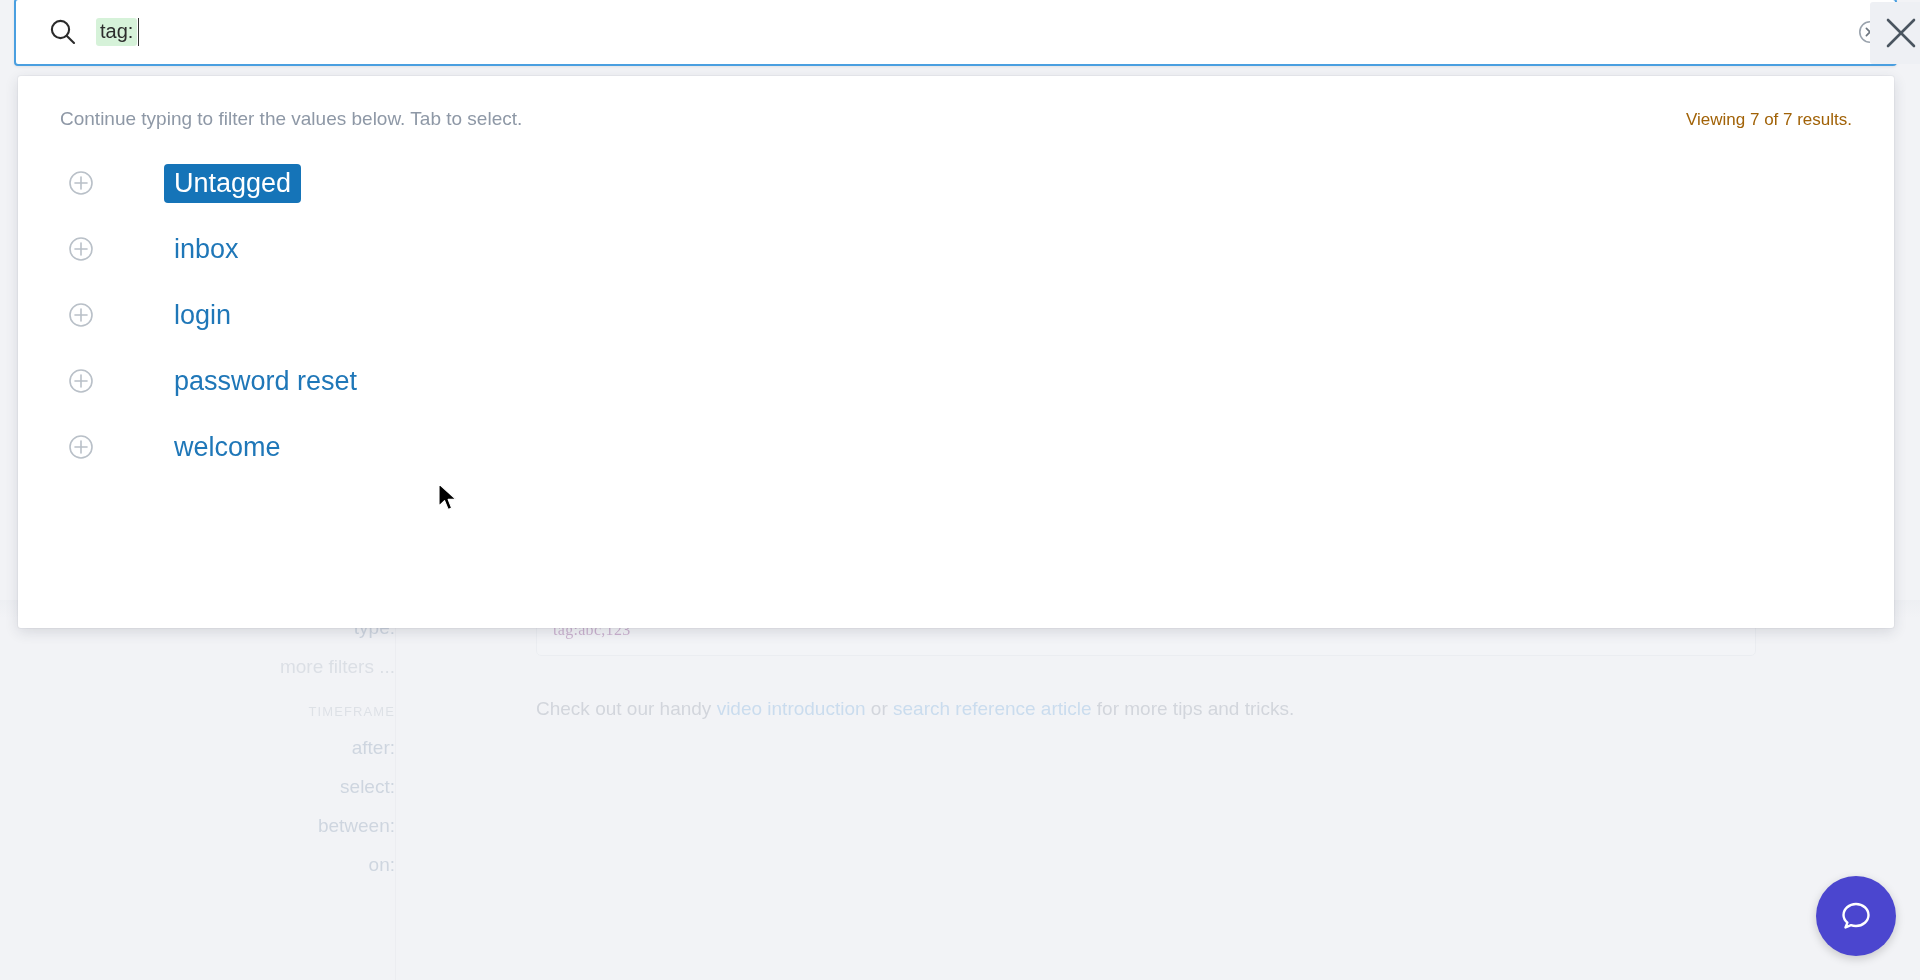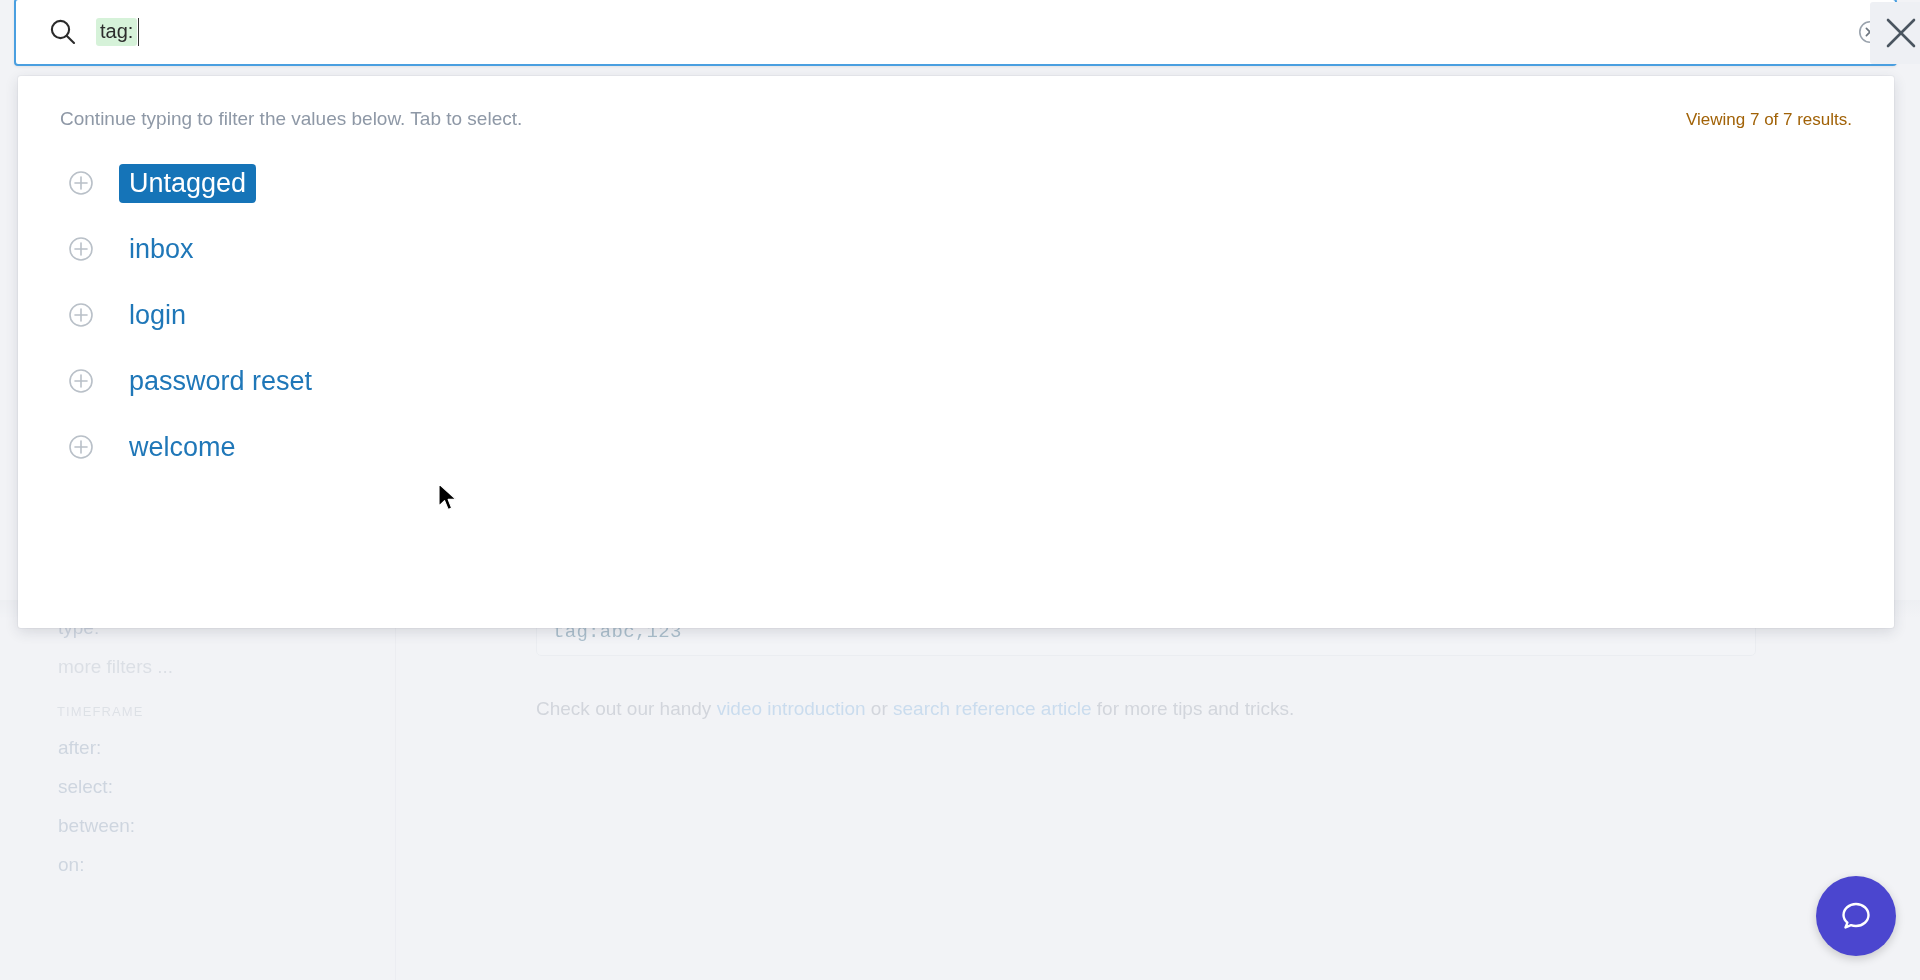--- a/index.html
+++ b/index.html
@@ -55,20 +55,21 @@
     background: linear-gradient(to bottom, #e3e6eb, #f2f3f6);
   }
 
   
   .filter-sidebar {
     position: absolute;
     left: 0;
     top: 618px;
     width: 395px;
     padding-left: 58px;
+    text-align: right;
   }
 
   .filter-row {
     font-size: 19px;
     color: #7d93ad;
     line-height: 1;
     margin-bottom: 20px;
   }
 
   .filter-row.muted {
@@ -98,23 +99,23 @@
     top: -10px;
     width: 1220px;
     height: 48px;
     border: 1px solid #dde1e7;
     border-radius: 5px;
     background: #f7f8fa;
     padding: 12px 16px;
   }
 
   .code-block span {
-    font-family: Liberation Mono, monospace;
-    font-size: 19px;
-    color: #0c4a6e;
+    font-family: Liberation Serif, serif;
+    font-size: 16px;
+    color: #701a75;
     letter-spacing: 0.3px;
   }
 
   .tips-line {
     position: absolute;
     left: 140px;
     top: 80px;
     font-size: 19px;
     color: #8a93a1;
     white-space: nowrap;
@@ -247,20 +248,21 @@
   .option-list {
     margin-top: 20px;
   }
 
   .option-row {
     display: flex;
     align-items: center;
     height: 66px;
     padding-left: 50px;
     cursor: pointer;
+    gap: 45px;
   }
 
   .plus-icon {
     flex: 0 0 auto;
     width: 26px;
     height: 26px;
     margin-right: 25px;
     display: flex;
     align-items: center;
     justify-content: center;

